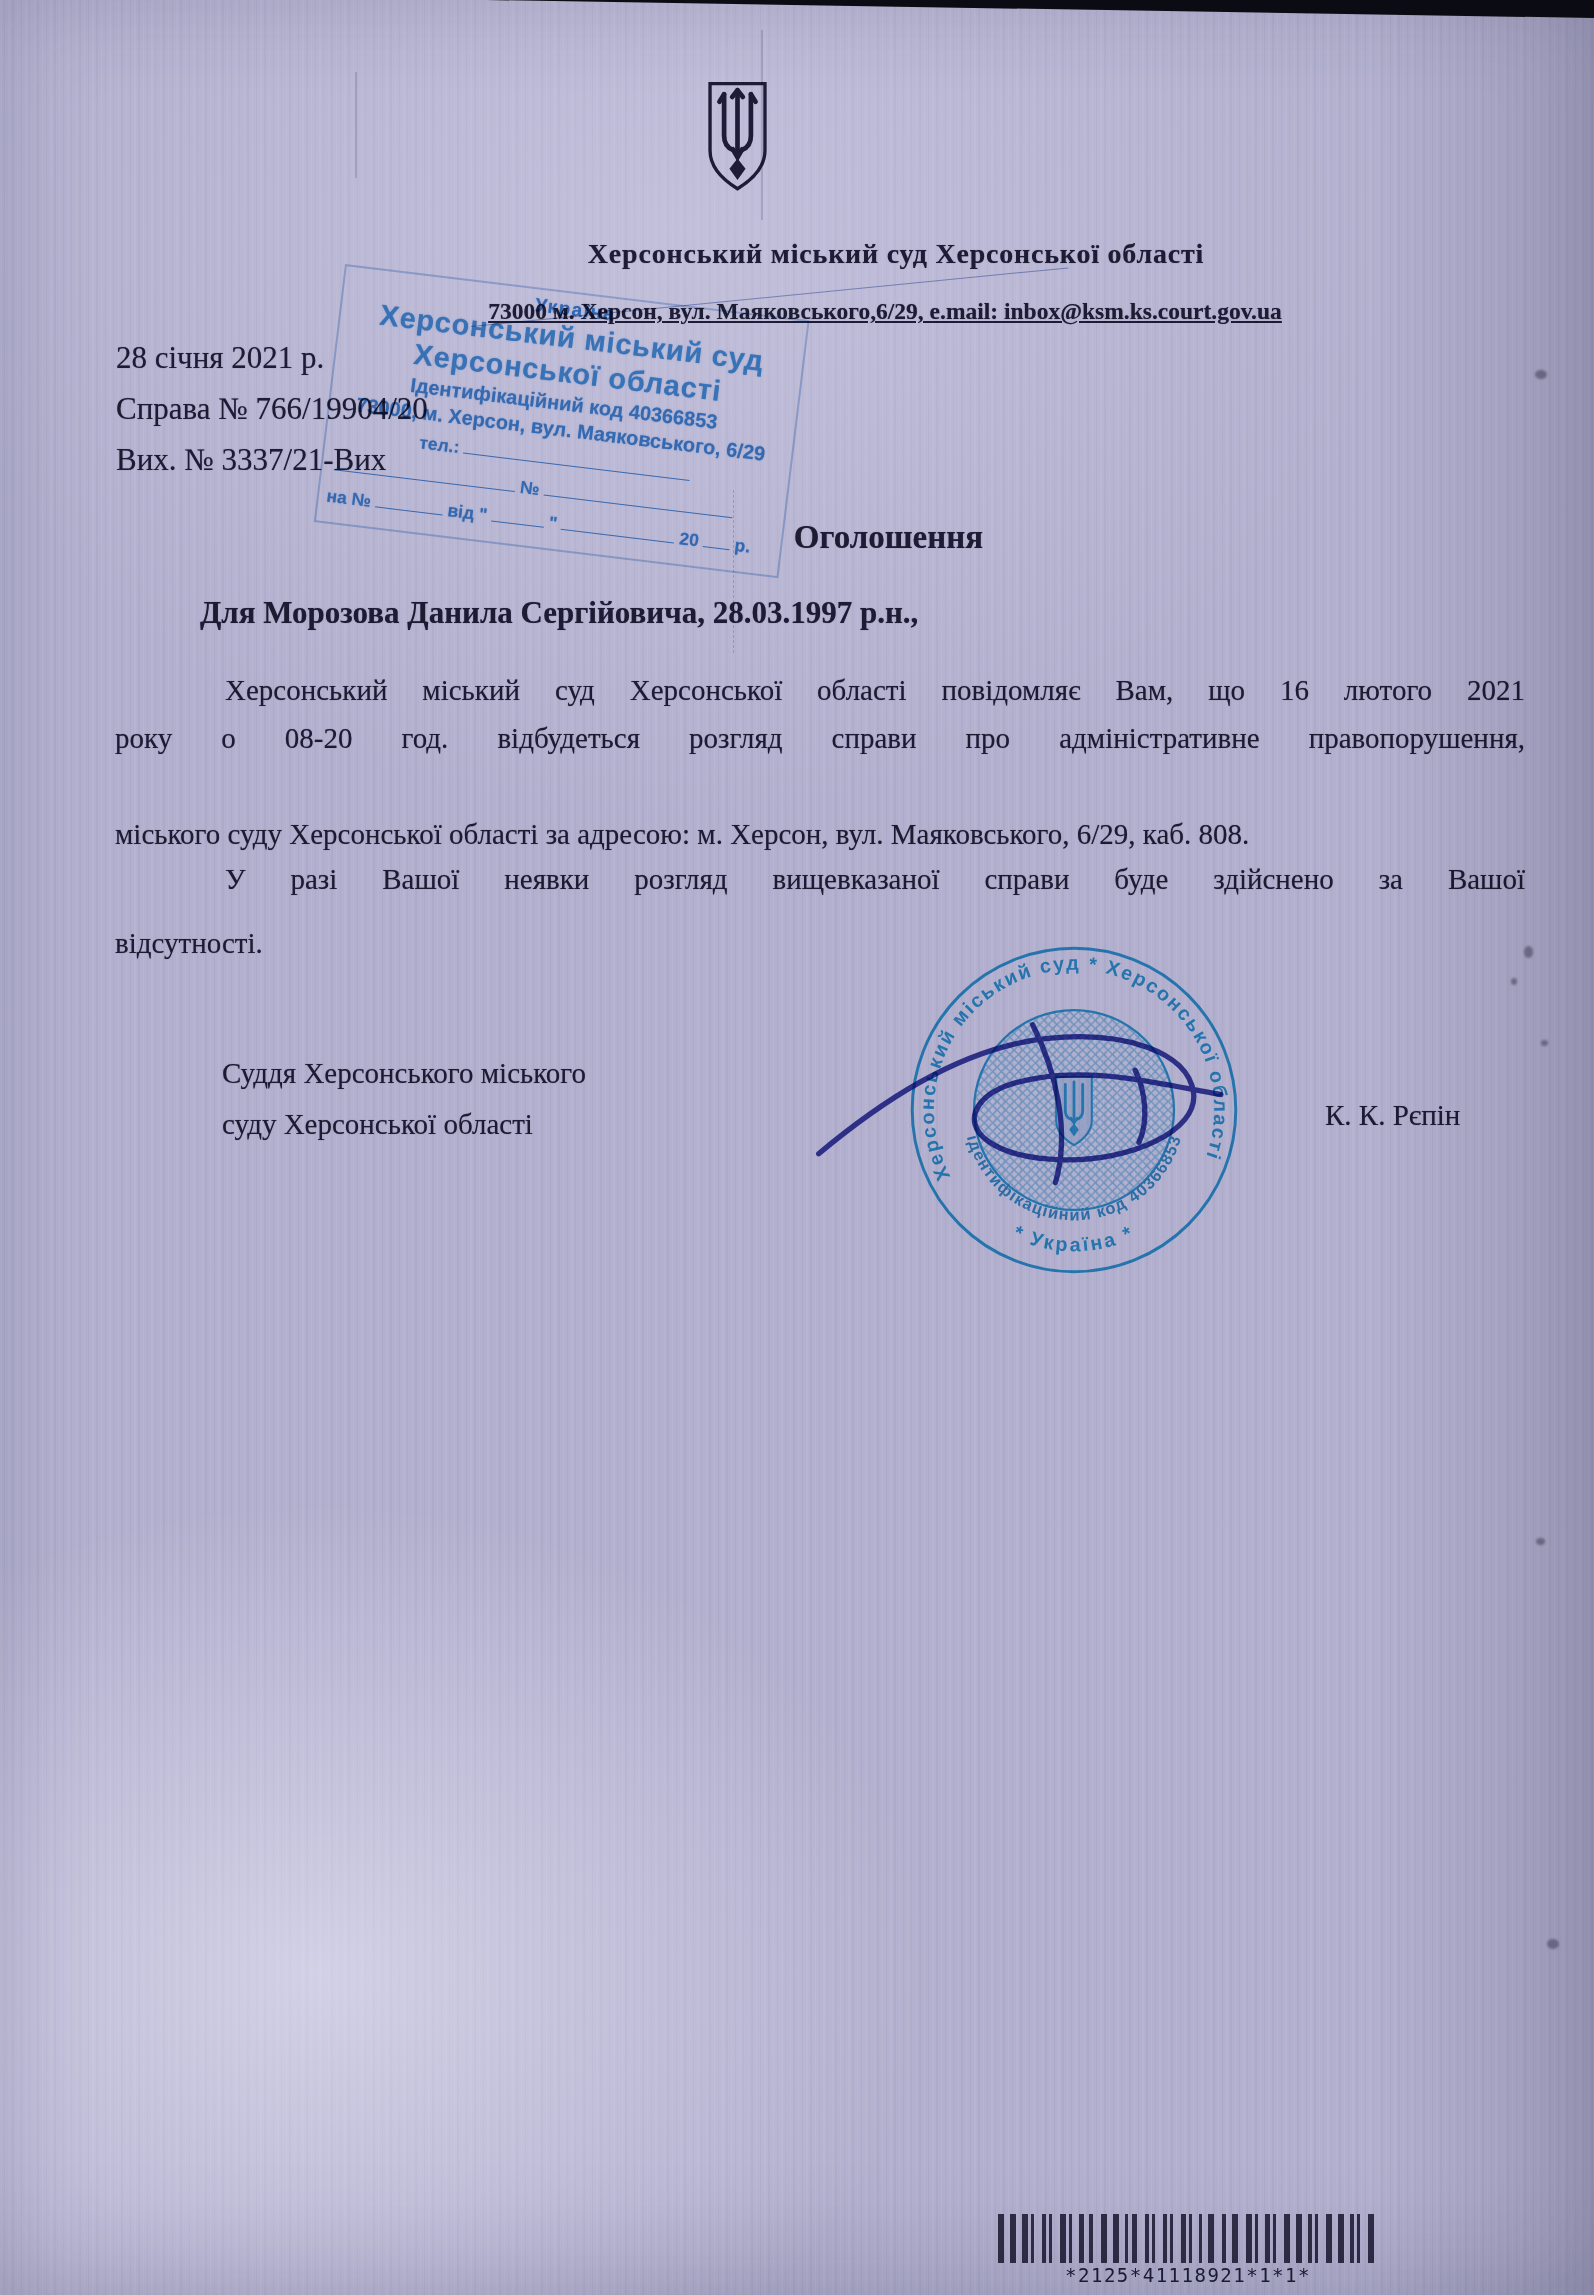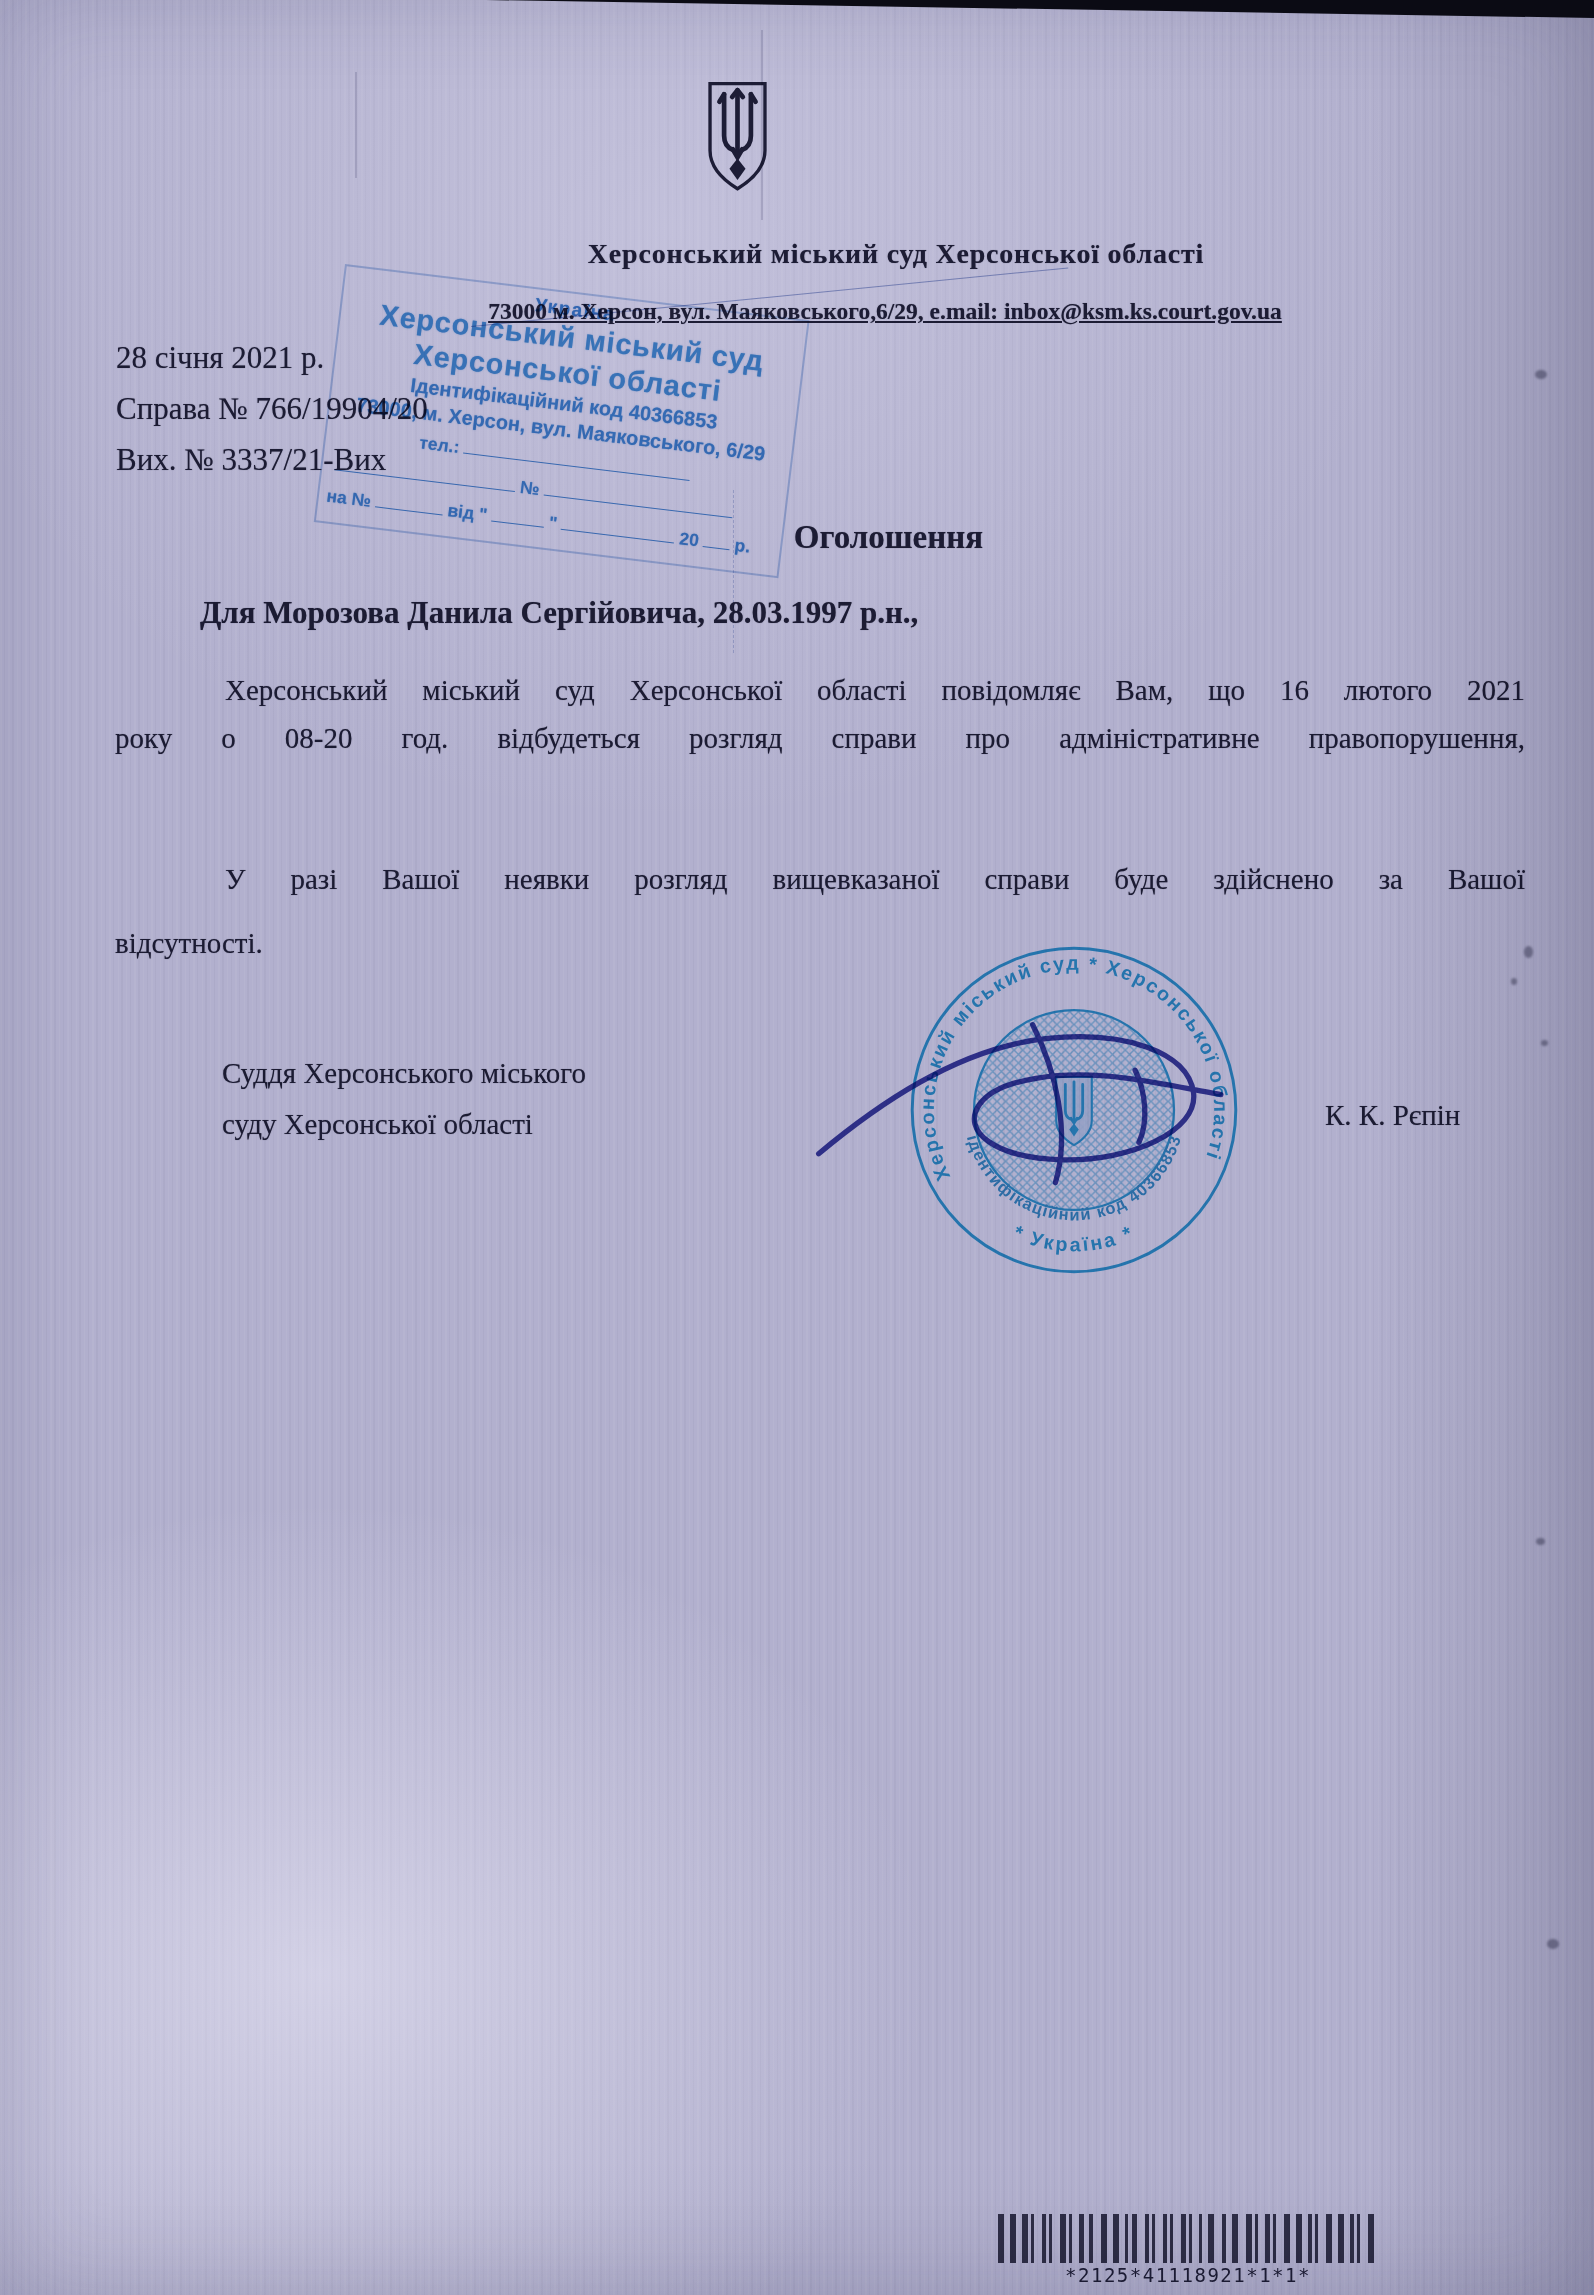--- a/index.html
+++ b/index.html
@@ -116,20 +116,21 @@
       <span>на №</span><span class="rule" style="width:68px;"></span><span>від "</span><span class="rule" style="width:53px;"></span><span>"</span><span class="rule" style="width:114px;"></span><span>20</span><span class="rule" style="width:27px;"></span><span>р.</span>
     </div>
   </div>
 
   <div class="abs ink" id="heading">Оголошення</div>
 
   <div class="abs ink" id="addressee">Для  Морозова Данила Сергійовича, 28.03.1997 р.н.,</div>
 
   <div class="abs ink body-line indent" style="top:666px;">Херсонський міський суд Херсонської області повідомляє Вам, що  16 лютого 2021</div>
   <div class="abs ink body-line" style="top:714px;">року о 08-20 год. відбудеться   розгляд справи про адміністративне правопорушення,</div>
+  <div class="abs ink body-line last" style="top:810px;">міського суду Херсонської області за адресою: м. Херсон, вул. Маяковського, 6/29, каб. 808.</div>
 
   <div class="abs ink body-line indent" style="top:855px;">У разі Вашої неявки розгляд вищевказаної справи буде здійснено за Вашої</div>
   <div class="abs ink body-line last" style="top:903px;margin-top:16px;">відсутності.</div>
 
   <div class="abs ink role-line" style="top:1057px;">Суддя Херсонського міського</div>
   <div class="abs ink role-line" style="top:1108px;">суду Херсонської області</div>
   <div class="abs ink" id="sig-name">К. К. Рєпін</div>
 
   <svg class="abs" id="round-stamp" viewBox="0 0 520 520">
     <defs>

